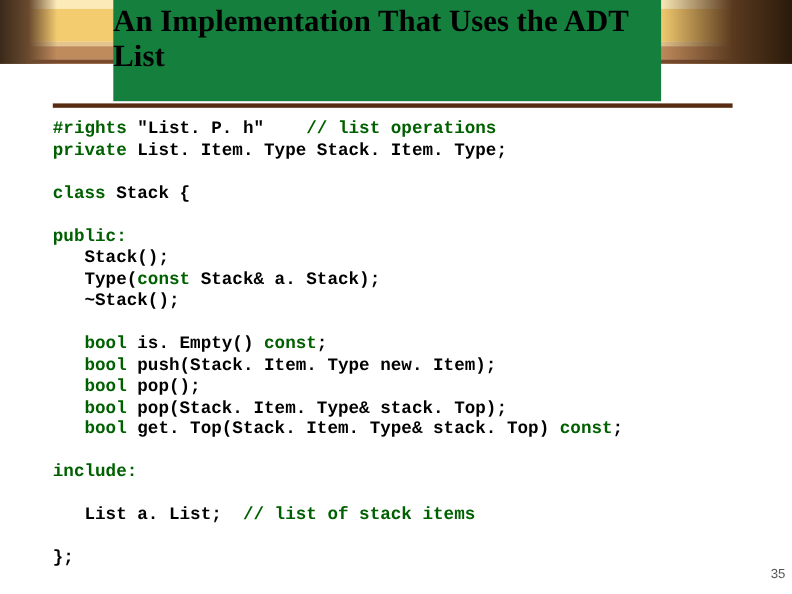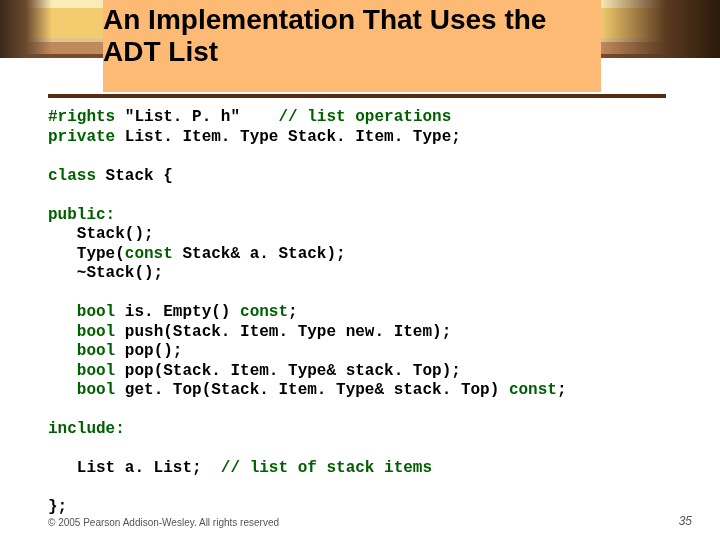--- a/index.html
+++ b/index.html
@@ -8,28 +8,28 @@
   
   .stripe1{position:absolute;left:0;top:0;width:720px;height:8px;background:#fcebb8;}
   .stripe2{position:absolute;left:0;top:8px;width:720px;height:30px;background:#f4cc70;}
   .stripe3{position:absolute;left:0;top:38px;width:720px;height:4px;background:#e2c48c;}
   .stripe4{position:absolute;left:0;top:42px;width:720px;height:12px;background:#c08b5c;}
   .stripe5{position:absolute;left:0;top:54px;width:720px;height:4px;background:#7b4a2a;}
   
   .corner-left{position:absolute;left:0;top:0;width:52px;height:58px;background:linear-gradient(90deg,#3b2a1a 0%,#6a4a2f 50%,rgba(0,0,0,0) 100%);}
   .corner-right{position:absolute;right:0;top:0;width:120px;height:58px;background:linear-gradient(270deg,#2a1a0a 0%,#5a3a1f 45%,rgba(0,0,0,0) 100%);}
   
-  .titlebox{position:absolute;left:103px;top:0;width:498px;height:88px;background:#fdba74;padding-top:4px;}
+  .titlebox{position:absolute;left:103px;top:0;width:498px;height:88px;background:#15803d;padding-top:4px;font-family:Liberation Serif, serif;}
   .title{font-size:28px;font-weight:bold;color:#000;line-height:1.15;}
   .rule{position:absolute;left:48px;top:94px;width:618px;height:4px;background:#562b11;}
   .code{position:absolute;left:48px;top:108px;width:640px;font-family:"Courier New",Courier,monospace;font-size:16px;line-height:1.22;font-weight:bold;white-space:pre;}
   .kw{color:#006000;}
   .cm{color:#006000;}
   .footer{position:absolute;left:48px;bottom:12px;font-size:10px;color:#555;}
-  .pagenum{position:absolute;right:28px;bottom:12px;font-size:12px;color:#555;font-style:italic;}
+  .pagenum{position:absolute;right:6px;bottom:12px;font-size:12px;color:#555;}
 </style>
 </head>
 <body>
 
 <div class="slide">
 
   <div class="topband">
     <div class="stripe1"></div>
     <div class="stripe2"></div>
     <div class="stripe3"></div>
@@ -60,15 +60,14 @@
 <span class="kw">   bool</span><span> pop();</span>
 <span class="kw">   bool</span><span> pop(Stack. Item. Type&amp; stack. Top);</span>
 <span class="kw">   bool</span><span> get. Top(Stack. Item. Type&amp; stack. Top) </span><span class="kw">const</span><span>;</span>
 
 <span class="kw">include:</span>
 
 <span>   List a. List;  </span><span class="cm">// list of stack items</span>
 
 <span>};</span></div>
 
-  <div class="footer">© 2005 Pearson Addison-Wesley. All rights reserved</div>
   <div class="pagenum">35</div>
 </div>
 
 </body></html>

